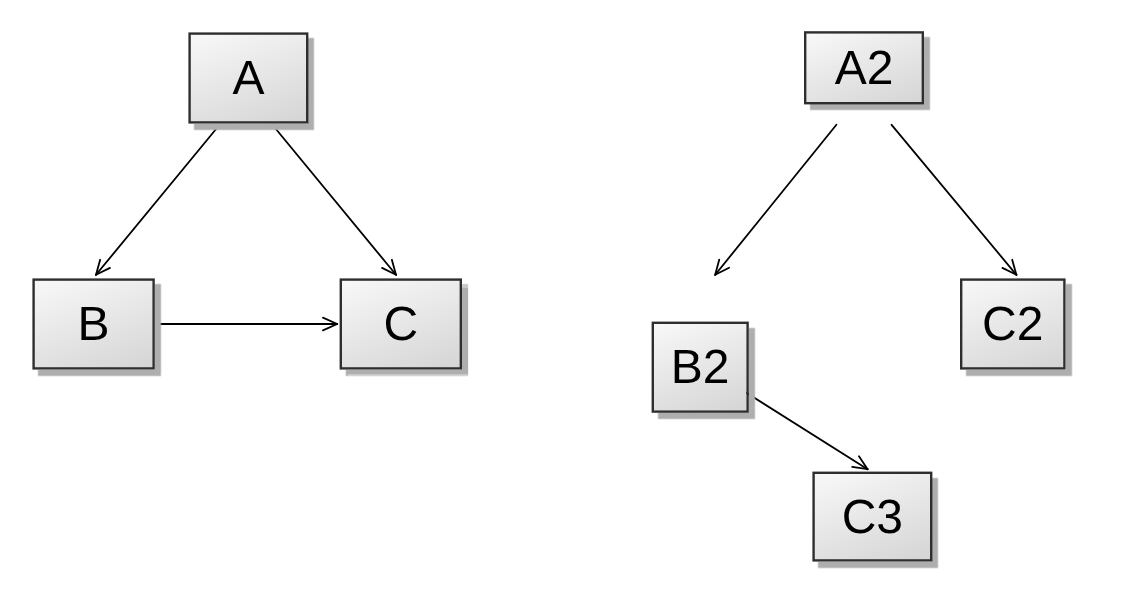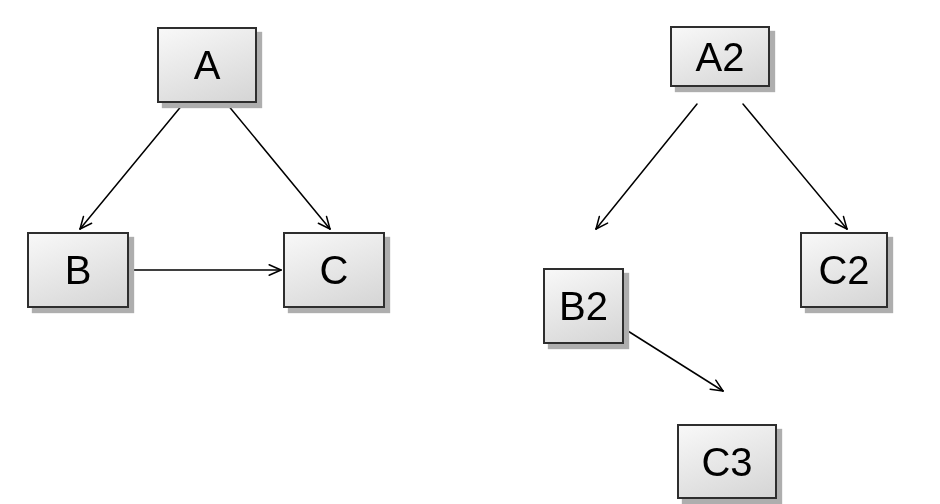--- a/index.html
+++ b/index.html
@@ -94,17 +94,17 @@
       </div>
       <div class="node" style="left: 670px; top: 26px; width: 100px; height: 61px;">
         <span class="node-label">A2</span>
       </div>
       <div class="node" style="left: 543px; top: 232px; width: 81px; height: 76px; margin-top: 36px;">
         <span class="node-label">B2</span>
       </div>
       <div class="node" style="left: 800px; top: 232px; width: 88px; height: 76px;">
         <span class="node-label">C2</span>
       </div>
-      <div class="node" style="left: 677px; top: 393px; width: 100px; height: 75px; margin-top: 31px;">
+      <div class="node" style="left: 677px; top: 393px; width: 100px; height: 75px;">
         <span class="node-label">C3</span>
       </div>
     </div>
 </div>
 
 </body></html>

